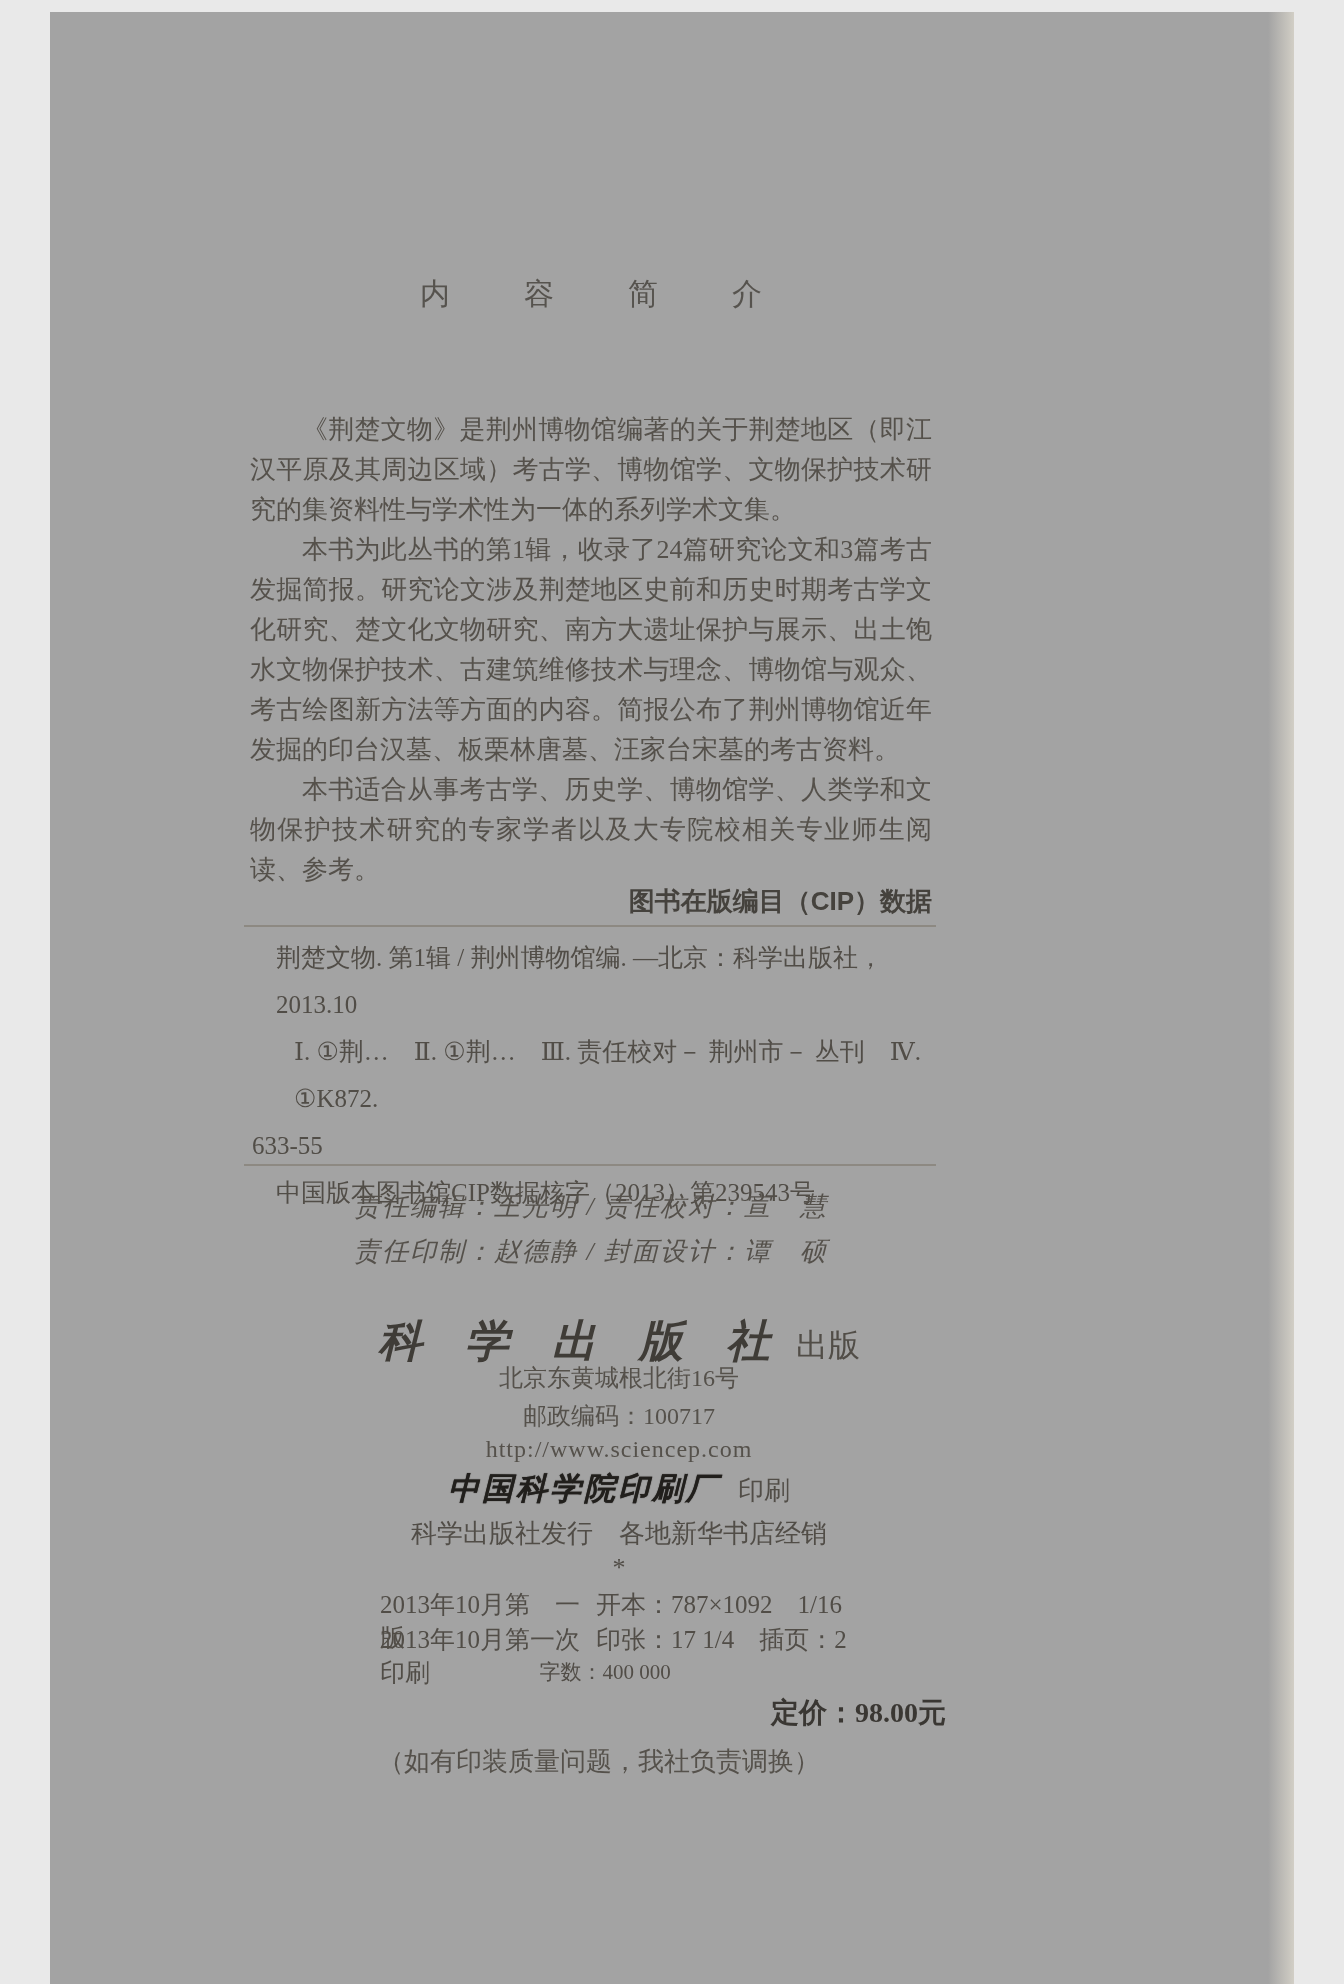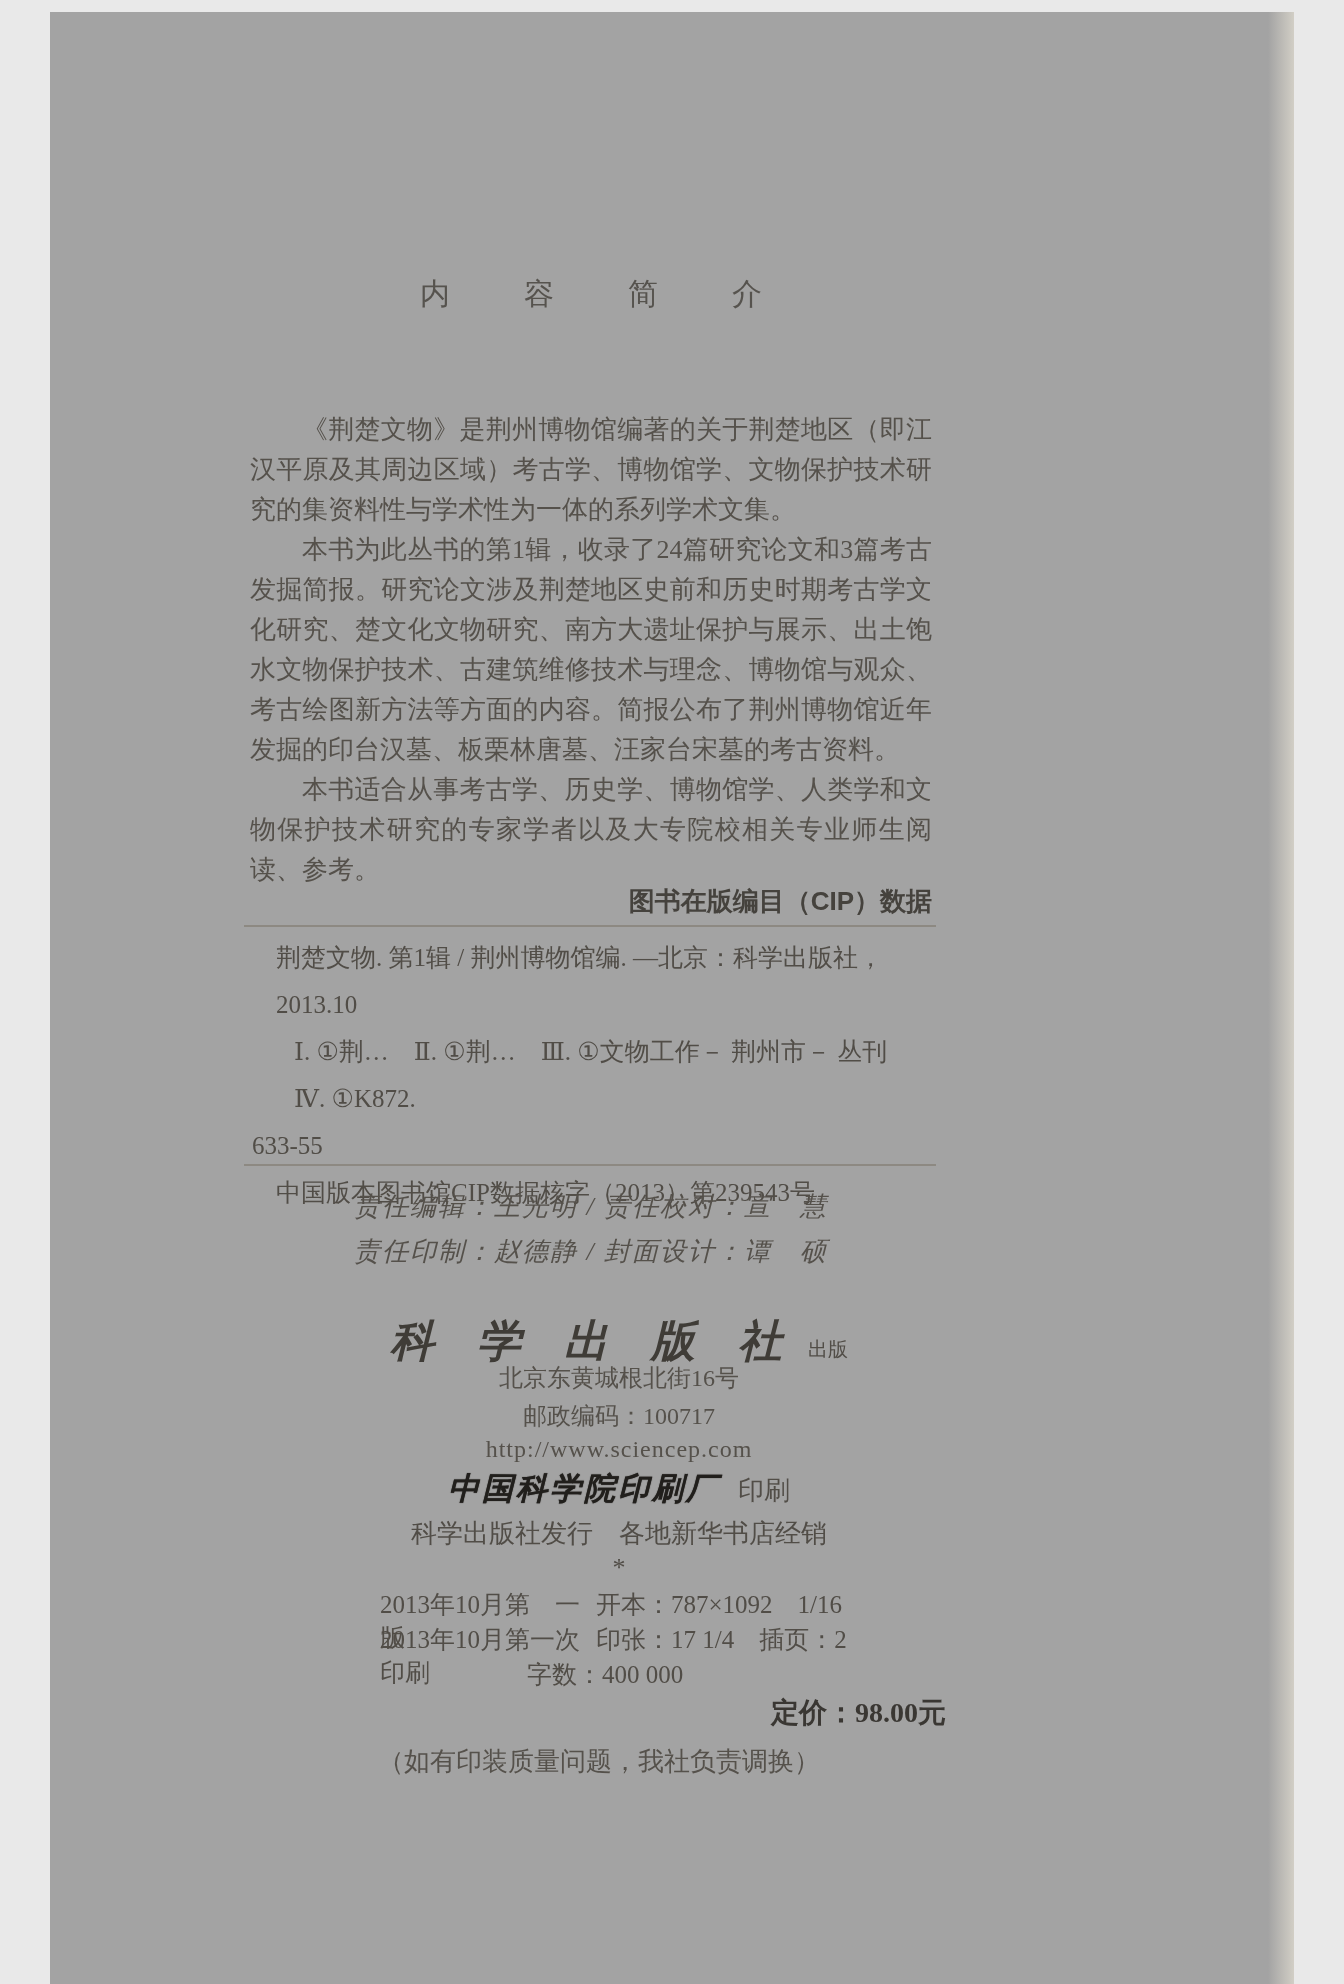--- a/index.html
+++ b/index.html
@@ -98,21 +98,21 @@
     top:1300px;
     color:#3f3c37;
   }
   .pub-name .calligraphy{
     font-size:44px;
     font-weight:bold;
     font-style:italic;
     letter-spacing:16px;
   }
   .pub-name .suffix{
-    font-size:20px;
+    font-size:32px;
     color:#514d47;
     margin-left:6px;
   }
   .pub-address{top:1350px;font-size:24px;color:#55514b;}
   .pub-postcode{top:1388px;font-size:24px;color:#55514b;}
   .pub-website{top:1424px;font-size:24px;color:#55514b;letter-spacing:1px;}
   .pub-printer{top:1456px;color:#211f1c;}
   .pub-printer .calligraphy{
     font-size:31px;
     font-weight:bold;
@@ -134,21 +134,21 @@
   .edition-row{
     font-size:25px;
     color:#514d47;
     display:flex;
     padding-left:130px;
     box-sizing:border-box;
   }
   .edition-row .col-left{width:216px;flex:none;}
   .edition-row-1{top:1576px;}
   .edition-row-2{top:1611px;}
-  .word-count{top:1646px;text-align:center;font-size:25px;color:#514d47;transform:translateX(14px);}
+  .word-count{top:1646px;text-align:center;font-size:21px;color:#514d47;transform:translateX(14px);}
   .price-line{top:1682px;text-align:right;font-size:28px;font-weight:bold;color:#3a3733;transform:translateX(14px);}
   .swap-note{top:1732px;text-align:center;font-size:26px;color:#55514b;transform:translateX(8px);}
 </style>
 </head>
 <body>
 
 <div class="page">
   <div class="content">
 
     <div class="abs intro-title">内　容　简　介</div>
@@ -158,21 +158,21 @@
       <p>本书为此丛书的第1辑，收录了24篇研究论文和3篇考古发掘简报。研究论文涉及荆楚地区史前和历史时期考古学文化研究、楚文化文物研究、南方大遗址保护与展示、出土饱水文物保护技术、古建筑维修技术与理念、博物馆与观众、考古绘图新方法等方面的内容。简报公布了荆州博物馆近年发掘的印台汉墓、板栗林唐墓、汪家台宋墓的考古资料。</p>
       <p>本书适合从事考古学、历史学、博物馆学、人类学和文物保护技术研究的专家学者以及大专院校相关专业师生阅读、参考。</p>
     </div>
 
     <div class="abs cip-heading">图书在版编目（CIP）数据</div>
 
     <div class="rule rule-1"></div>
 
     <div class="abs cip-block">
       <div class="cip-line">荆楚文物. 第1辑 / 荆州博物馆编. —北京：科学出版社，2013.10</div>
-      <div class="cip-line indent">Ⅰ. ①荆…　Ⅱ. ①荆…　Ⅲ. ①文物工作－ 荆州市－ 丛刊　Ⅳ. ①K872.</div>
+      <div class="cip-line indent">Ⅰ. ①荆…　Ⅱ. ①荆…　Ⅲ. 责任校对－ 荆州市－ 丛刊　Ⅳ. ①K872.</div>
       <div class="cip-line flush">633-55</div>
       <div class="cip-line">中国版本图书馆CIP数据核字（2013）第239543号</div>
     </div>
 
     <div class="rule rule-2"></div>
 
     <div class="abs staff-block">
       <div>责任编辑：王光明 / 责任校对：宣　慧</div>
       <div>责任印制：赵德静 / 封面设计：谭　硕</div>
     </div>

